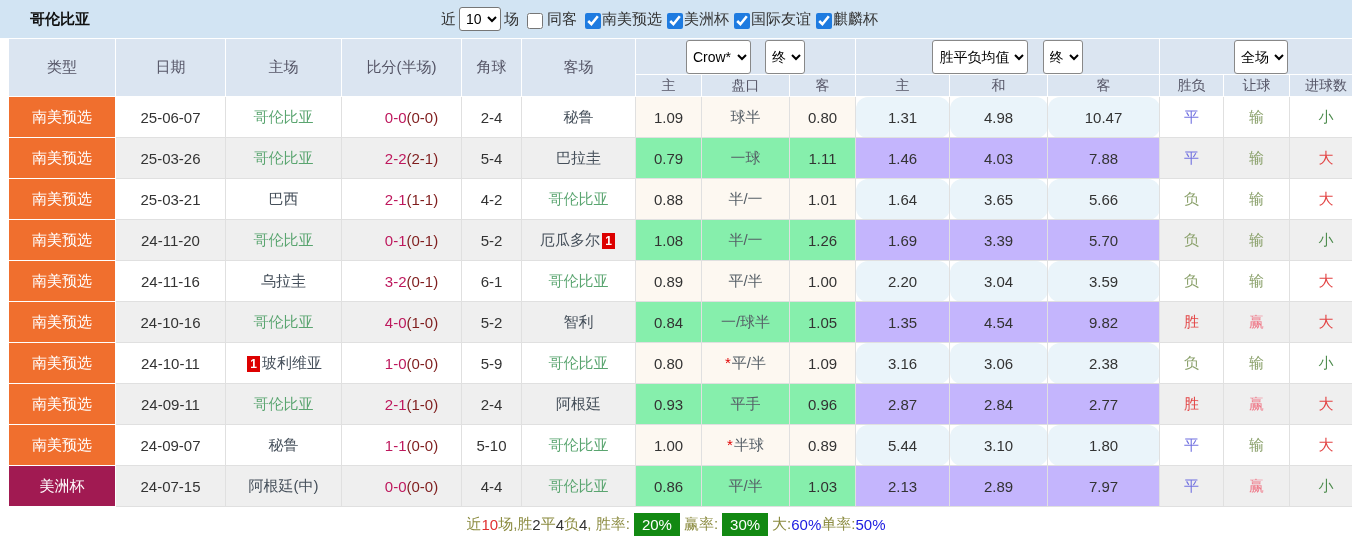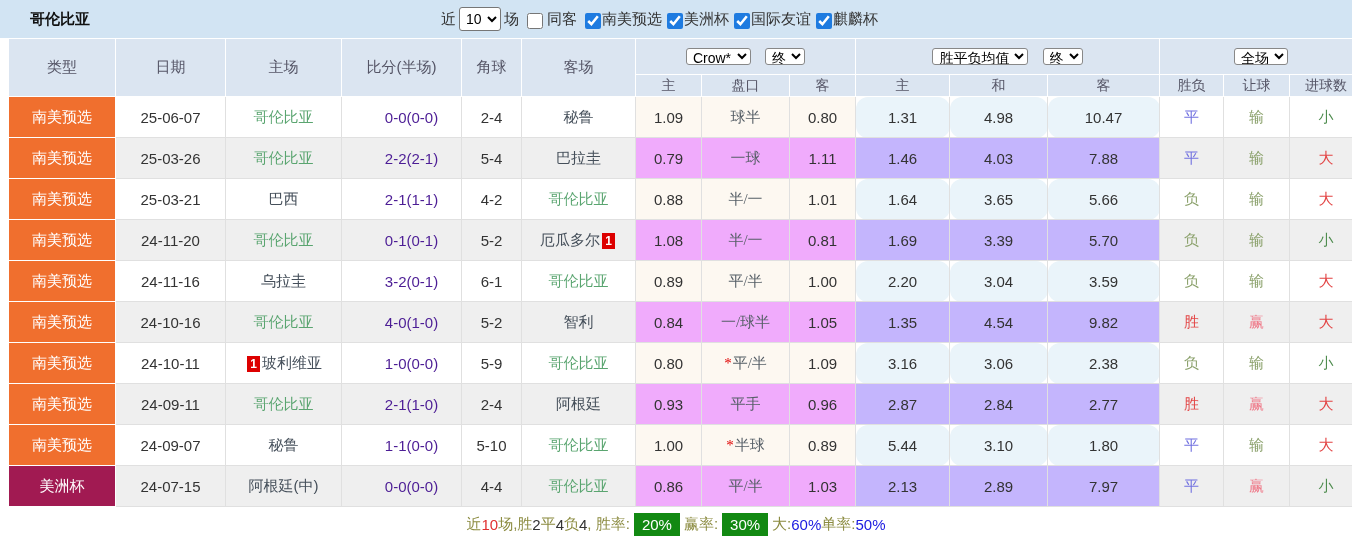--- a/index.html
+++ b/index.html
@@ -29,37 +29,37 @@
   
   table { border-collapse:collapse; table-layout:fixed; width:1344px; margin-left:8px; }
   th, td { text-align:center; vertical-align:middle; white-space:nowrap; overflow:hidden; padding:0; }
   thead th {
     background:#dbe5f1; color:#556; font-weight:normal;
     border:1px solid #fff; font-size:15px;
   }
   thead tr.hrow1 th { height:36px; }
   thead tr.hrow2 th { height:22px; font-size:14px; }
   thead select {
-    font-size:14px; height:17px; background:#fff;
+    font-size:14px; height:34px; background:#fff;
     border:1px solid #888; border-radius:3px; margin:0 5px; padding:0 2px;
   }
   tbody td { height:41px; font-size:15px; border:1px solid #e0e0e0; color:#333; }
   tr.odd  td { background:#ffffff; }
   tr.even td { background:#efefef; }
   td.type.qual { background:#f06f2e !important; color:#fff; border-color:#fff; }
   td.type.copa { background:#a11a52 !important; color:#fff; border-color:#fff; }
   td.team { color:#454f5a; }
   td.team.green { color:#5aa570; }
-  td.score .ft { color:#4c1d95;margin-left:20px; }
-  td.score .ht { color:#4c1d95; }
+  td.score .ft { color:#be185d;margin-left:20px; }
+  td.score .ht { color:#7f1d1d; }
   tr.odd  td.odds { background:#fdf8f1; }
-  tr.even td.odds { background:#f0abfc; }
+  tr.even td.odds { background:#86efac; }
   tr.odd  td.avg  { background:#eaf4fa;border-radius:12px; }
   tr.even td.avg  { background:#c4b5fd; }
-  td.line { color:#555e66;font-family:Liberation Serif, serif; }
+  td.line { color:#555e66; }
   .star { color:#e00000; margin-right:1px; }
   .res-draw  { color:#7272e0; }
   .res-lose  { color:#8aa06a; }
   .res-win   { color:#e34545; }
   .res-winp  { color:#ef7888; }
   .res-under { color:#4e8c4e; }
   .res-over  { color:#e34545; }
   .badge {
     display:inline-block; background:#dd0000; color:#fff;
     font-size:12px; font-weight:bold; min-width:13px; height:16px; line-height:16px;
@@ -216,21 +216,21 @@
   </tr>
       <tr class="even">
     <td class="type qual">南美预选</td>
     <td class="date">24-11-20</td>
     <td class="team home green"><span class="tname">哥伦比亚</span></td>
     <td class="score"><span class="ft">0-1</span><span class="ht">(0-1)</span></td>
     <td class="corner">5-2</td>
     <td class="team away"><span class="tname">厄瓜多尔</span><span class="badge ab">1</span></td>
     <td class="odds onum">1.08</td>
     <td class="odds line"><span class="linetxt">半/一</span></td>
-    <td class="odds onum">0.81</td>
+    <td class="odds onum">1.26</td>
     <td class="avg">1.69</td>
     <td class="avg">3.39</td>
     <td class="avg">5.70</td>
     <td class="res wdl res-lose">负</td>
     <td class="res let res-lose">输</td>
     <td class="res goal res-under">小</td>
   </tr>
       <tr class="odd">
     <td class="type qual">南美预选</td>
     <td class="date">24-11-16</td>

